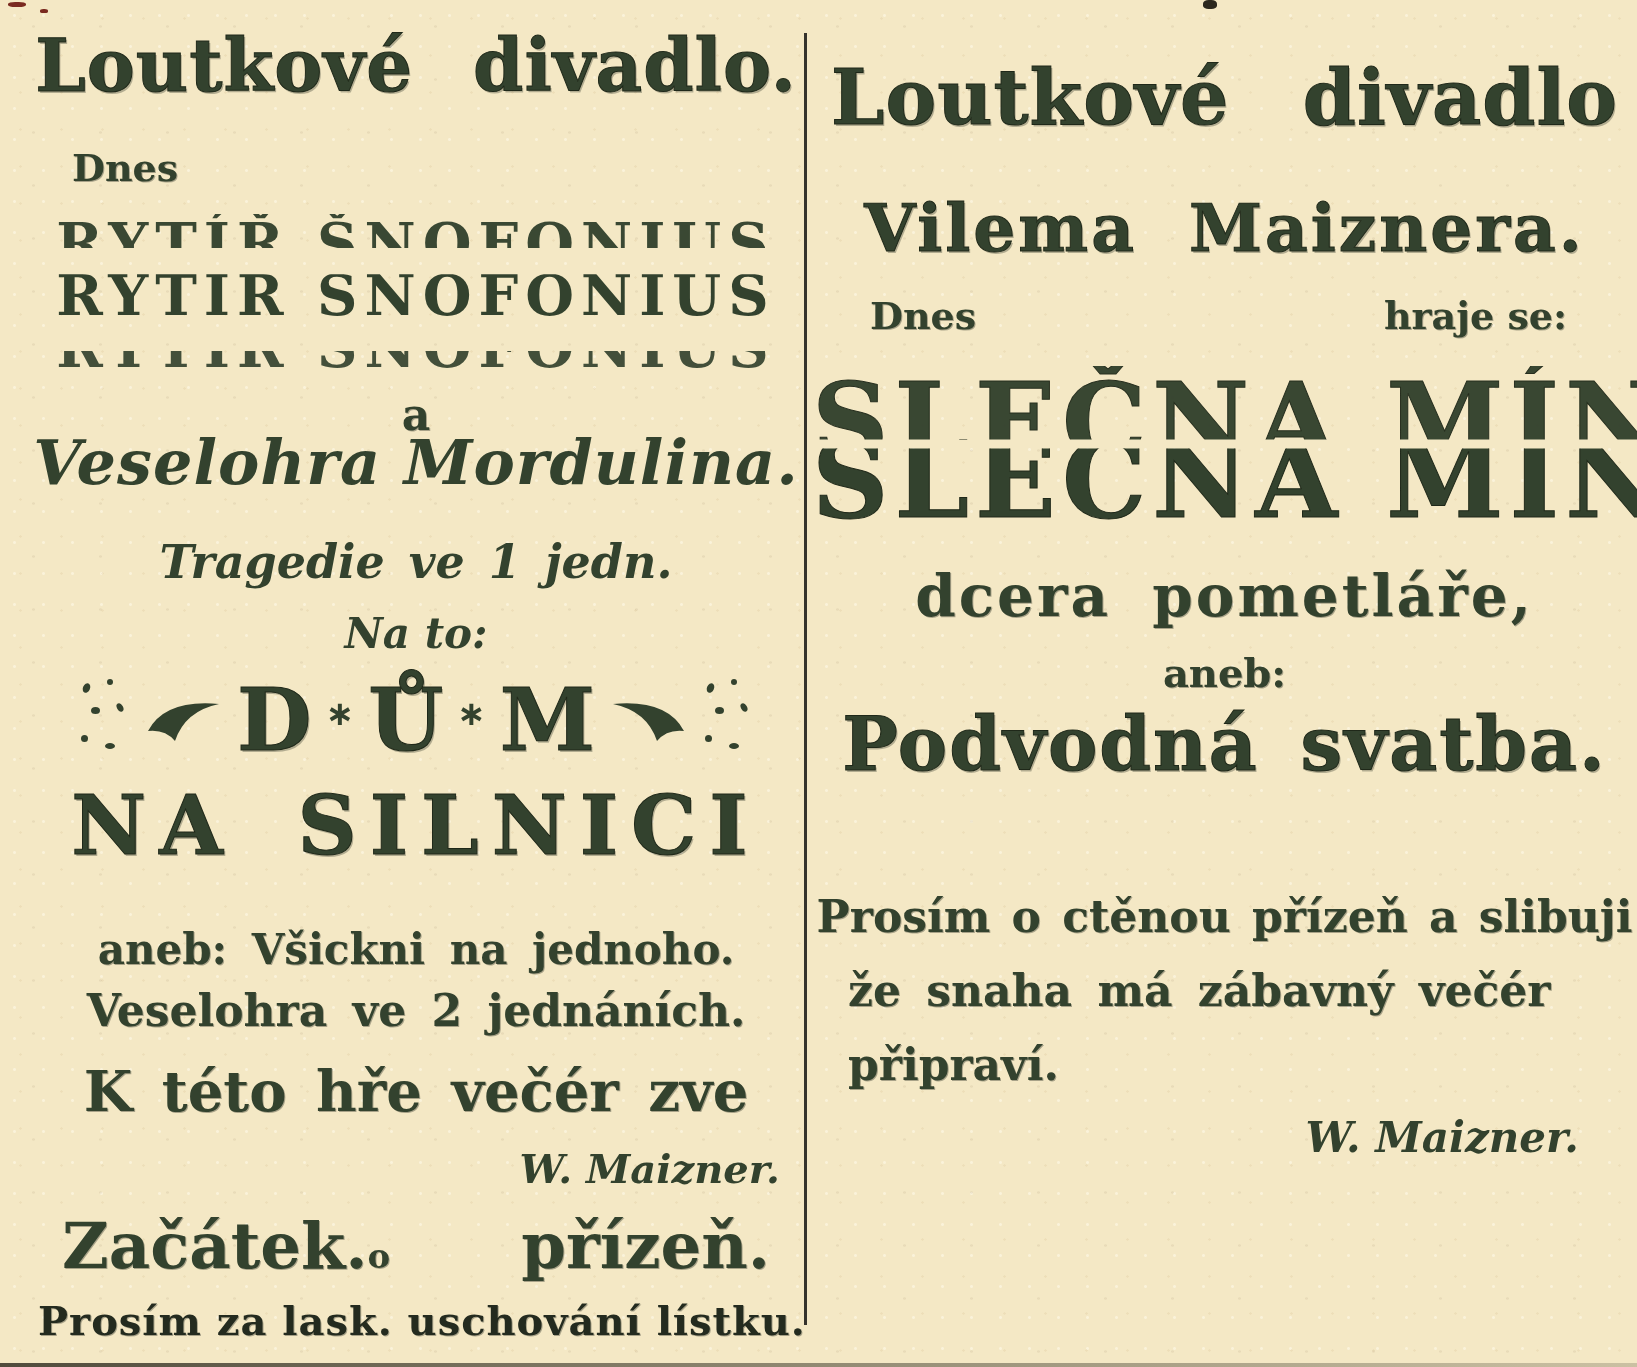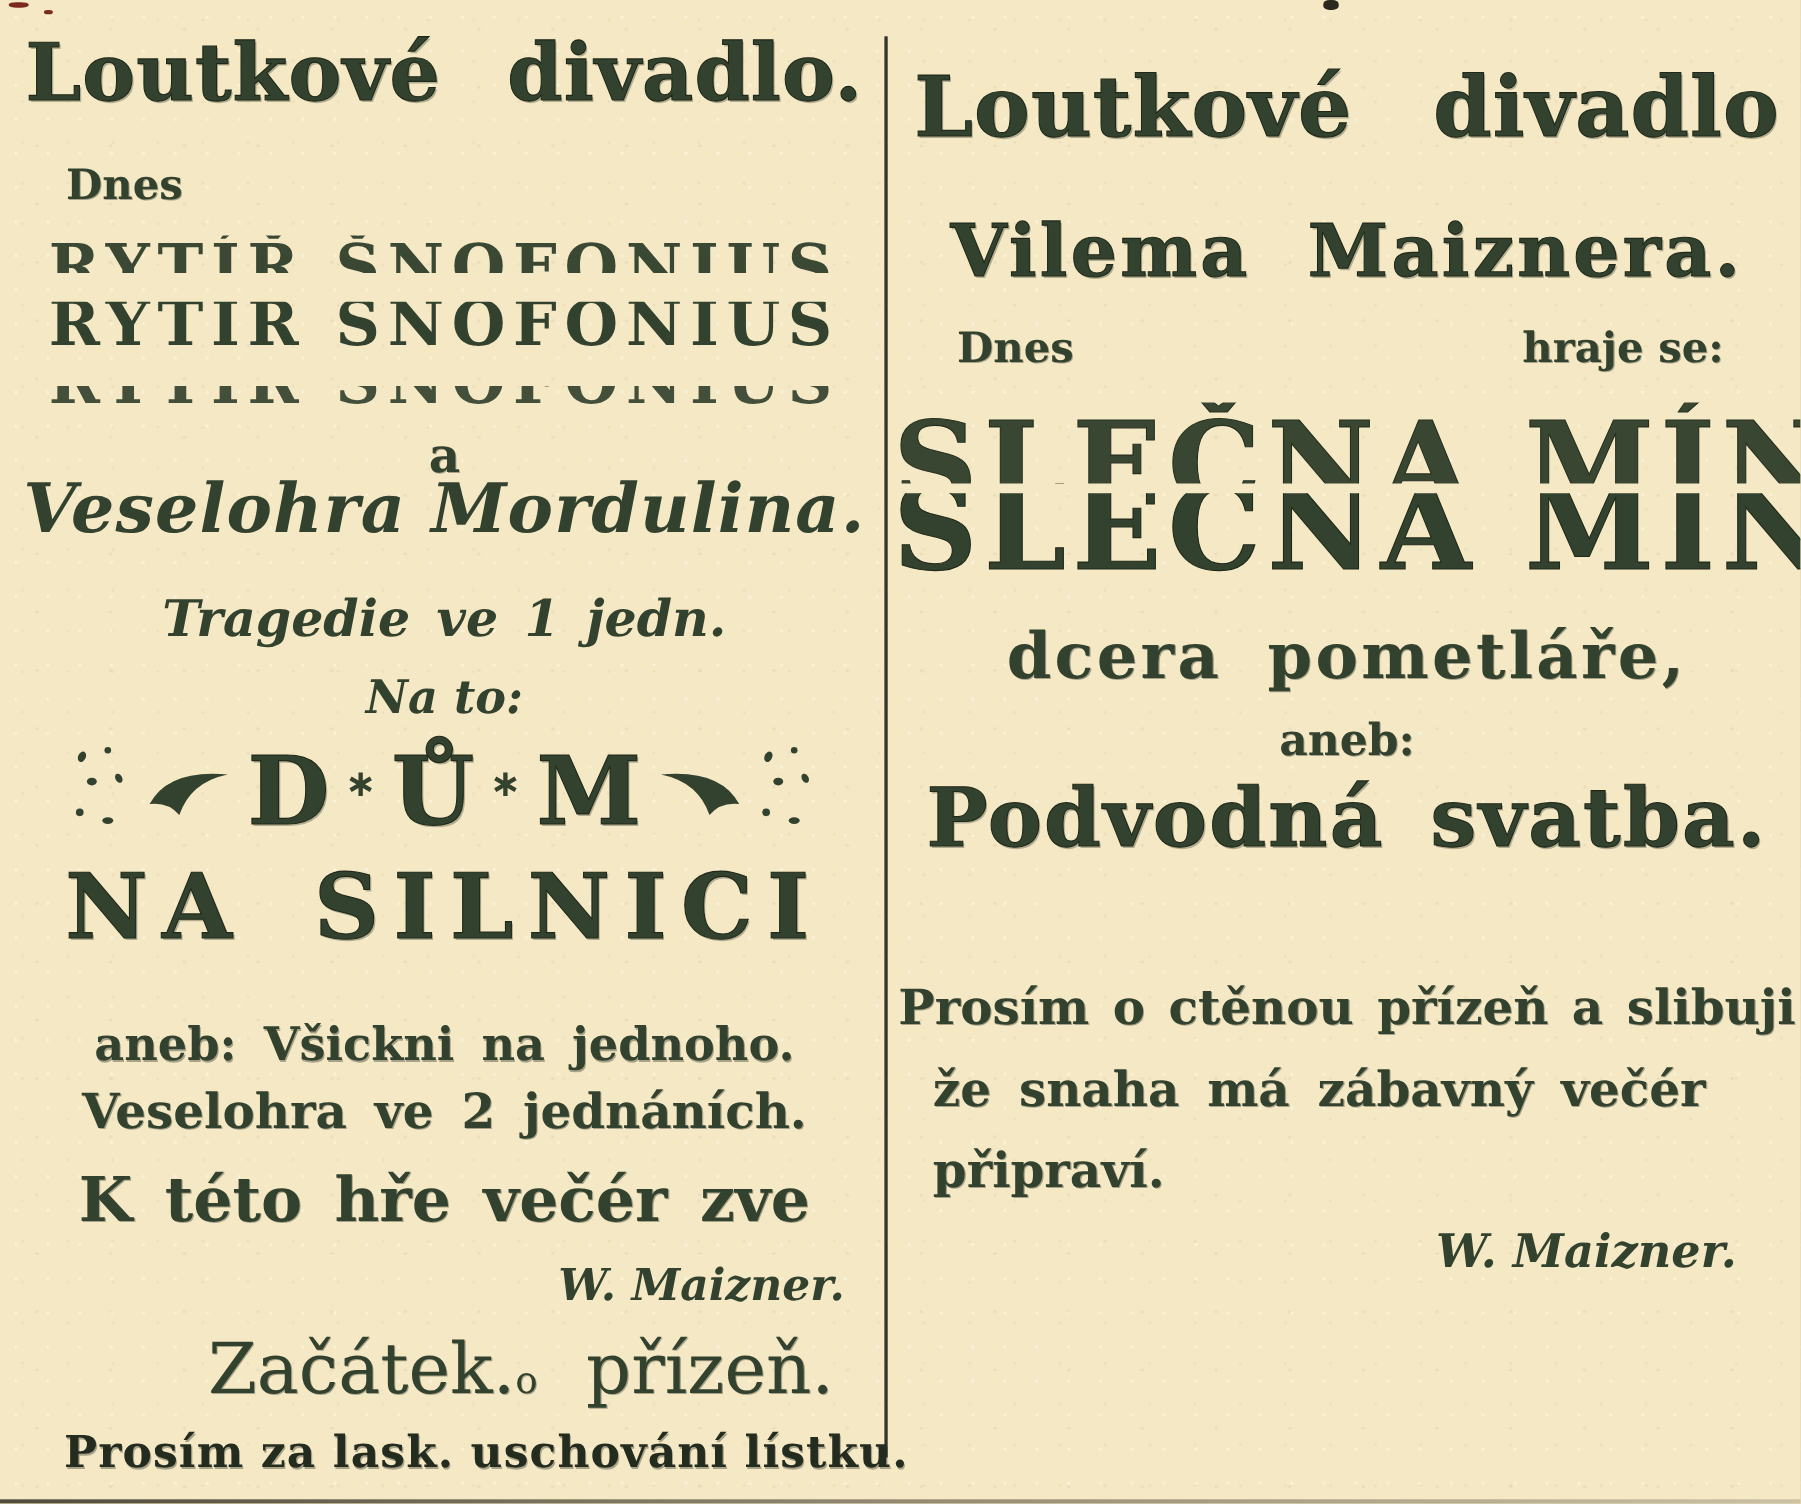--- a/index.html
+++ b/index.html
@@ -14,21 +14,21 @@
     overflow:hidden;
     background-color:#f4e8c5;
     background-image:
       radial-gradient(rgba(193,163,112,.14) 1px, transparent 1.6px),
       radial-gradient(rgba(129,106,70,.10) 1px, transparent 2px),
       radial-gradient(rgba(255,252,238,.5) 1px, transparent 1.8px);
     background-size:41px 37px, 67px 53px, 29px 31px;
     color:#31402c;
   }
   .col{position:absolute;top:0;height:100%;}
-  .col-left{left:4px;width:800px;}
+  .col-left{left:16px;width:800px;}
   .col-right{left:812px;width:825px;}
   .blk{position:absolute;left:0;width:100%;text-align:center;line-height:1.05;}
   .ink{color:#33422e;}
   .ink-dark{color:#242b1f;}
   .stencil{
     font-weight:bold;
     text-shadow:1px 1px 0 rgba(26,32,22,.35);
   }
   .bigstencil{
     font-weight:bold;
@@ -65,24 +65,24 @@
   .dots i:nth-child(2){width:6px;height:6px;left:30px;top:2px;}
   .dots i:nth-child(3){width:9px;height:7px;left:14px;top:30px;}
   .dots i:nth-child(4){width:6px;height:9px;left:40px;top:26px;transform:rotate(-30deg);}
   .dots i:nth-child(5){width:7px;height:7px;left:4px;top:58px;}
   .dots i:nth-child(6){width:10px;height:6px;left:28px;top:66px;}
   .l-silnici{top:782px;font-size:82px;letter-spacing:13px;word-spacing:20px;}
   .l-aneb{top:928px;font-size:42px;word-spacing:10px;}
   .l-genre2{top:988px;font-size:44px;word-spacing:10px;}
   .l-invite{top:1062px;font-size:56px;word-spacing:10px;}
   .l-sig{top:1148px;text-align:right;padding-right:36px;box-sizing:border-box;font-size:40px;}
-  .l-start{top:1212px;display:flex;justify-content:flex-end;
-           padding:0 46px;box-sizing:border-box;font-size:64px;font-weight:normal;gap:44px;}
+  .l-start{top:1212px;display:flex;justify-content:space-between;
+           padding:0 46px;box-sizing:border-box;font-size:64px;font-weight:bold;gap:44px;}
   .l-start .small-o{font-size:34px;vertical-align:baseline;}
-  .l-note{top:1300px;text-align:right;padding-left:22px;font-size:40px;letter-spacing:1px;}
+  .l-note{top:1300px;text-align:left;padding-left:22px;font-size:40px;letter-spacing:1px;}
 
   
   .r-title{top:58px;font-size:76px;word-spacing:46px;letter-spacing:1px;}
   .r-owner{top:194px;font-size:66px;letter-spacing:3px;word-spacing:26px;}
   .r-dnesrow{top:296px;display:flex;justify-content:space-between;
              padding:0 70px 0 58px;box-sizing:border-box;font-size:38px;font-weight:bold;}
   .r-misprint{top:366px;height:205px;}
   .r-misprint .layer{
     position:absolute;left:0;width:100%;text-align:center;
     font-weight:bold;font-size:106px;letter-spacing:6px;white-space:nowrap;

